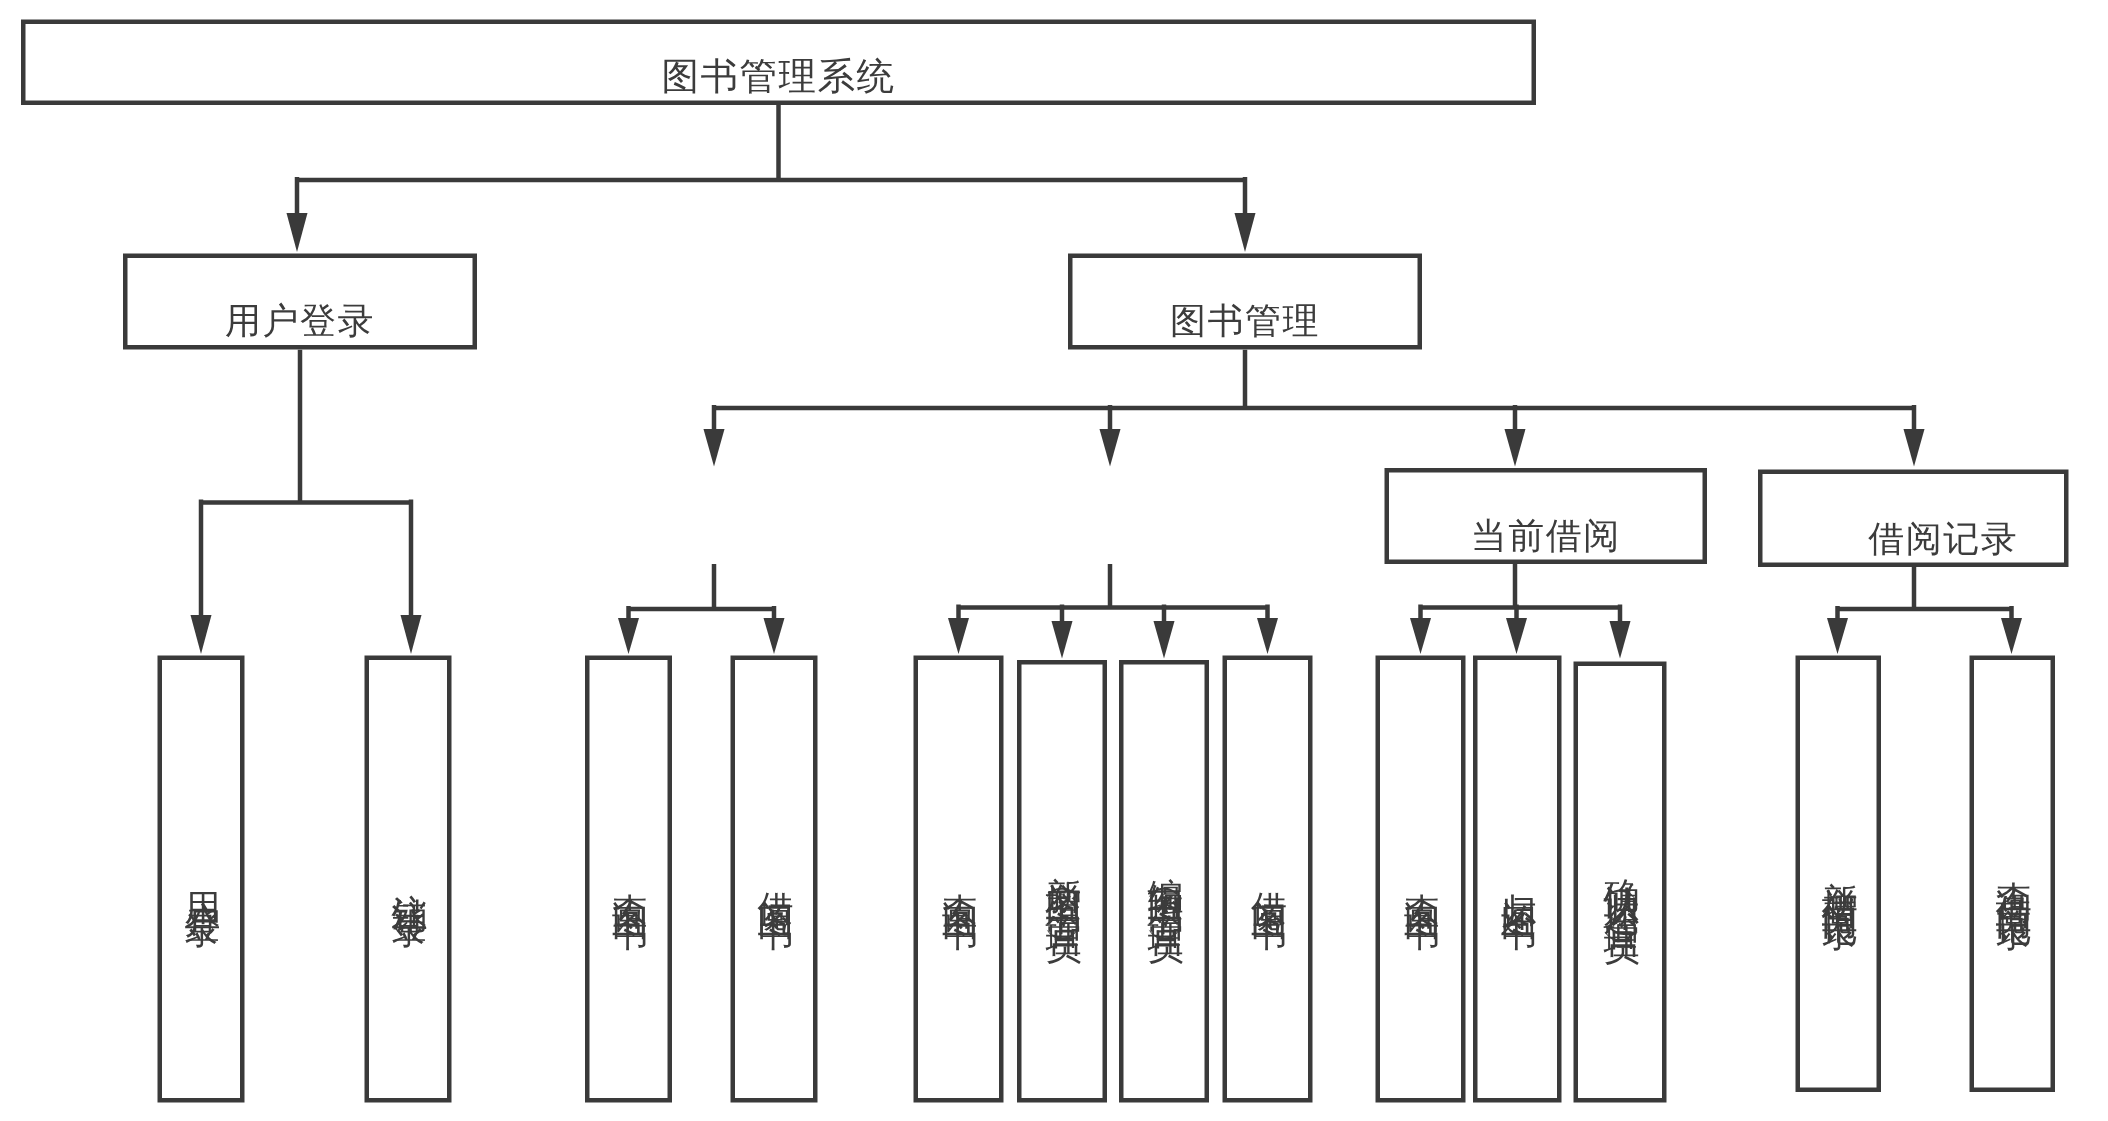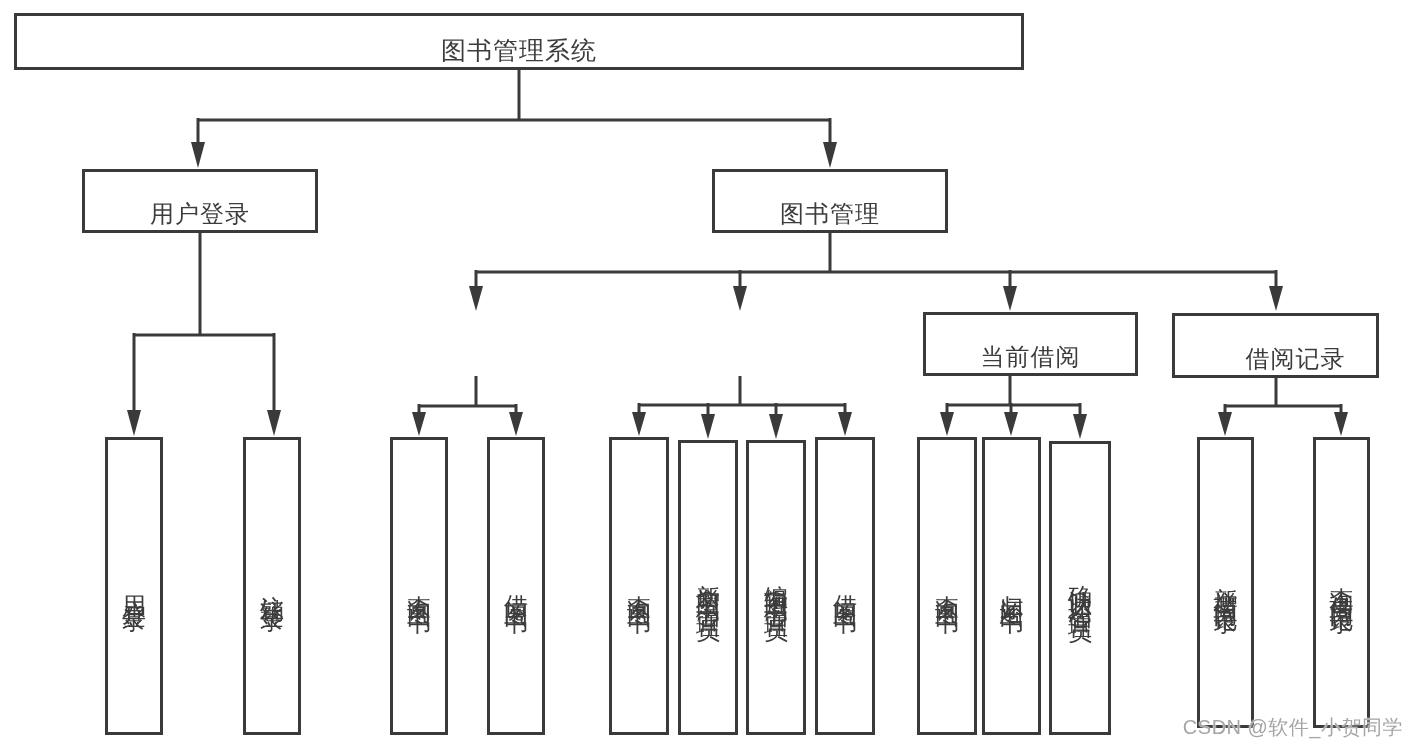--- a/index.html
+++ b/index.html
@@ -158,15 +158,14 @@
     <span class="vtext">确认归还（管理员）</span>
   </div>
 
   <div class="vbox" style="left:1197px;top:437px;width:57px;height:291px;">
     <span class="vtext">新增借阅记录</span>
   </div>
   <div class="vbox" style="left:1313px;top:437px;width:57px;height:291px;">
     <span class="vtext">查询借阅记录</span>
   </div>
 
-  <div class="watermark">CSDN @软件_小贺同学</div>
 
 </div>
 
 </body></html>

